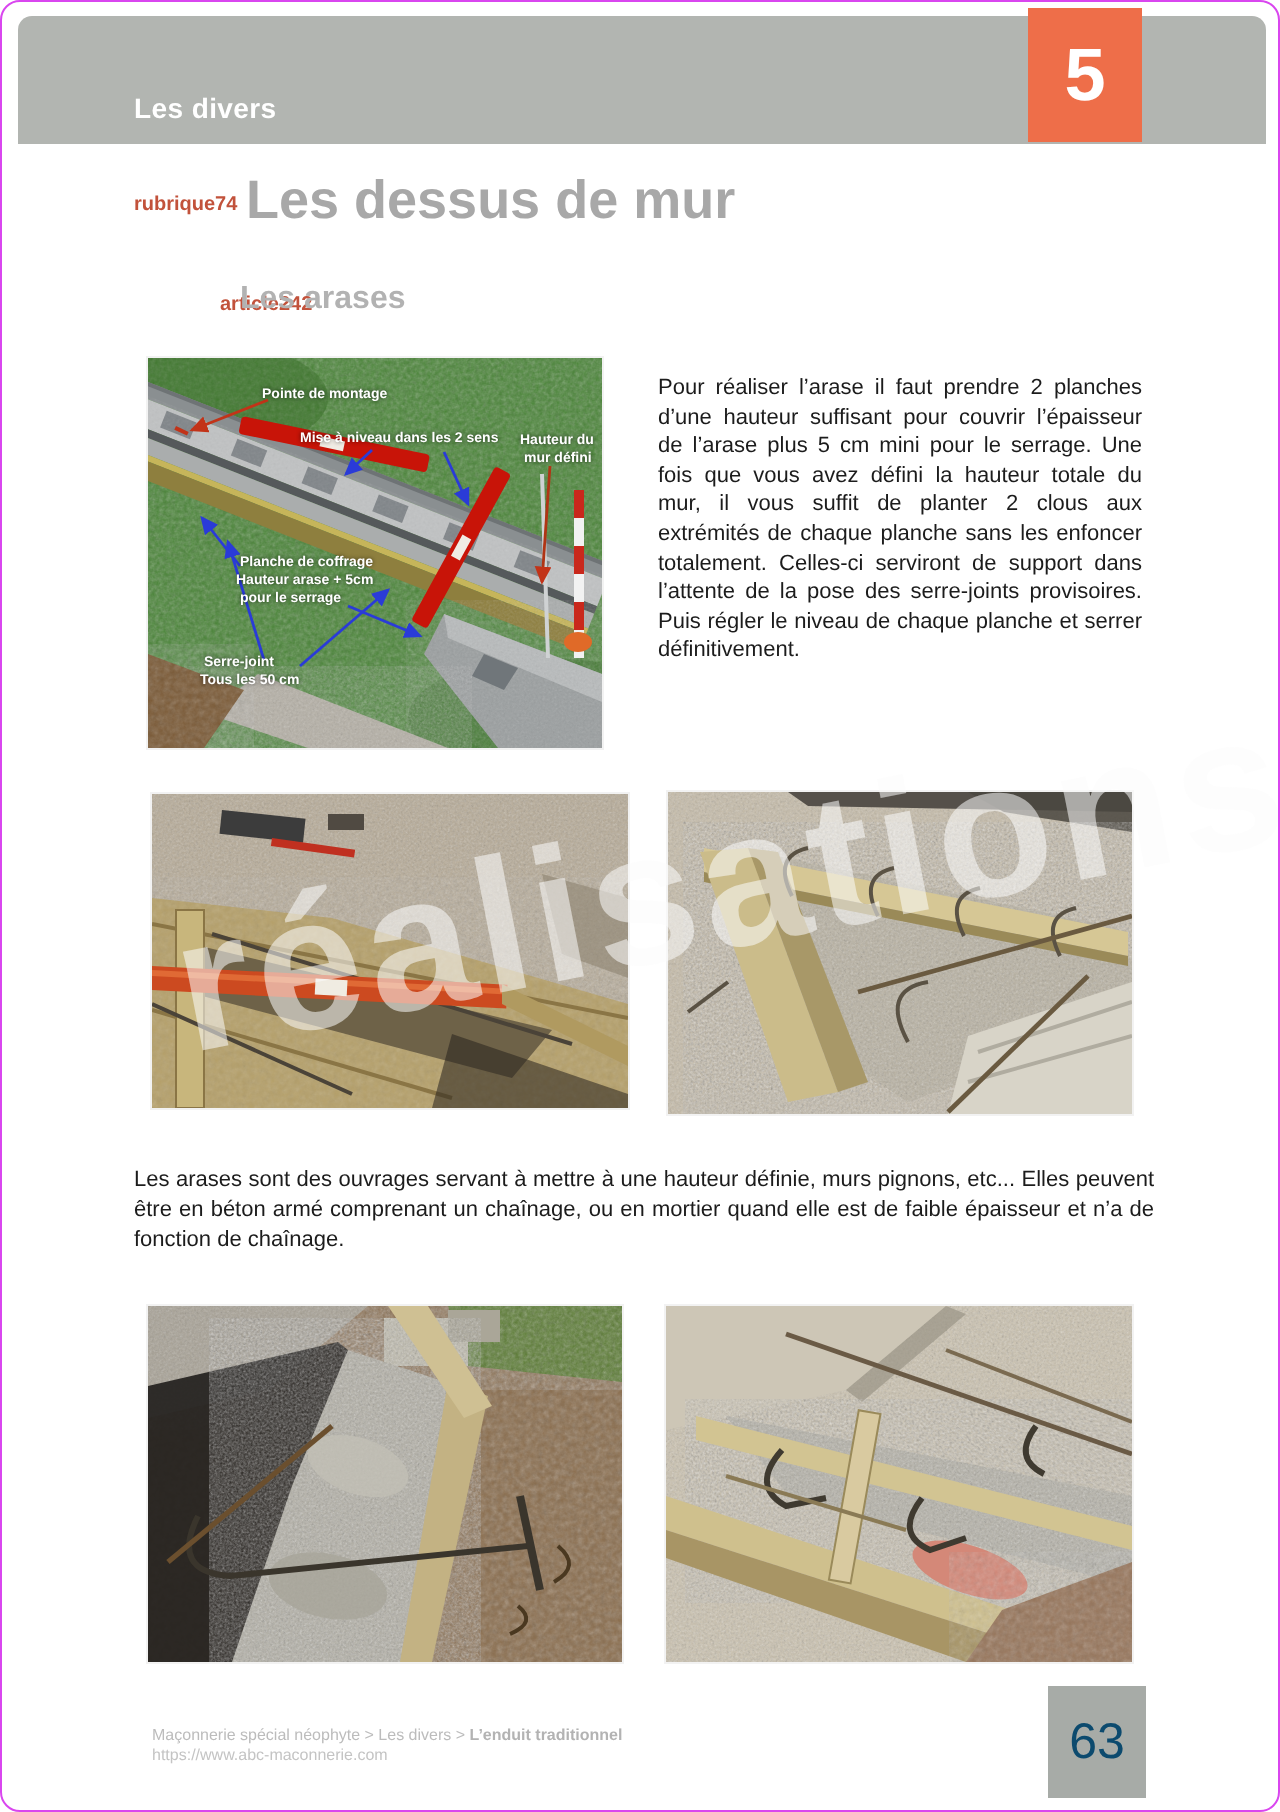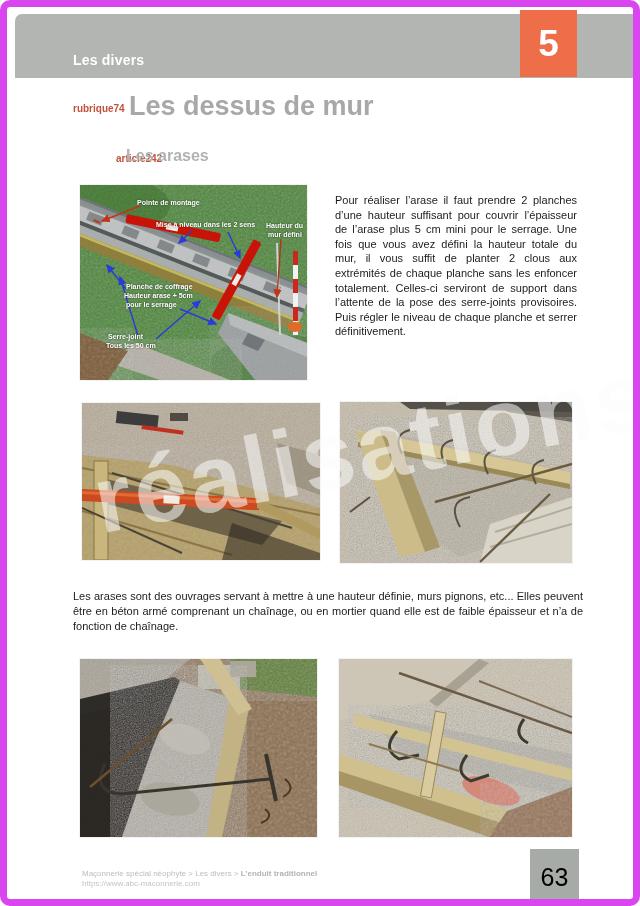--- a/index.html
+++ b/index.html
@@ -1,20 +1,20 @@
 <!DOCTYPE html>
 <html><head>
 <meta charset="utf-8">
 <style>
   html,body{margin:0;padding:0;background:#ffffff;}
   *{box-sizing:border-box;}
   .page{
     position:relative;width:640px;height:906px;background:#fff;
     font-family:"Liberation Sans",sans-serif;overflow:hidden;
-    border:7px solid #d946ef;border-radius:10px;
+    border:1px solid #d946ef;border-radius:10px;
   }
   
   .header-bar{
     position:absolute;left:8px;top:7px;width:624px;height:64px;
     background:#b2b5b1;border-top-left-radius:7px;border-top-right-radius:7px;
   }
   .header-title{
     position:absolute;left:58px;top:38px;
     color:#ffffff;font-size:14px;font-weight:bold;letter-spacing:.2px;
   }
@@ -61,21 +61,21 @@
   
   .footer-breadcrumb{
     position:absolute;left:75px;top:861px;font-size:8px;color:#bcbcbc;line-height:11px;
   }
   .footer-breadcrumb .bold{font-weight:bold;color:#b3b3b3;}
   .footer-url{position:absolute;left:75px;top:872px;font-size:8px;color:#c4c4c4;}
   .pagenum-box{
     position:absolute;left:523px;top:842px;width:49px;height:56px;background:#a7aba7;
     display:flex;align-items:center;justify-content:center;
   }
-  .pagenum{color:#000000;font-size:25px;font-weight:normal;}
+  .pagenum{color:#0c4a6e;font-size:25px;font-weight:normal;}
   
   .dlabel{font-family:"Liberation Sans",sans-serif;font-size:7px;font-weight:bold;fill:#ffffff;text-shadow:0 0 2px rgba(0,0,0,.65);}
 </style>
 </head>
 <body>
 
 <svg width="0" height="0" style="position:absolute" aria-hidden="true">
   <defs>
     <filter id="noise">
         <feTurbulence type="fractalNoise" baseFrequency="0.85" numOctaves="3" stitchTiles="stitch"></feTurbulence>

